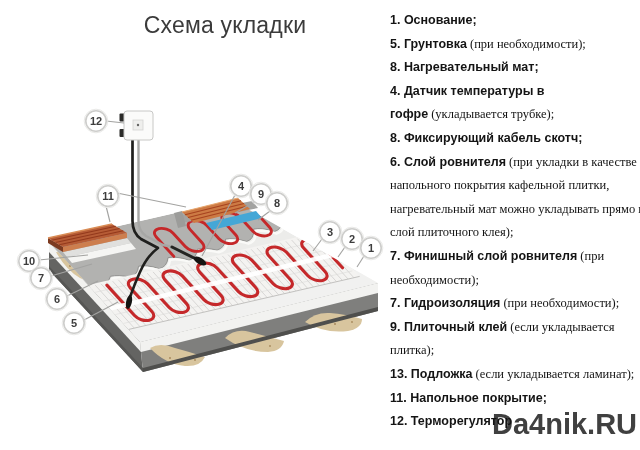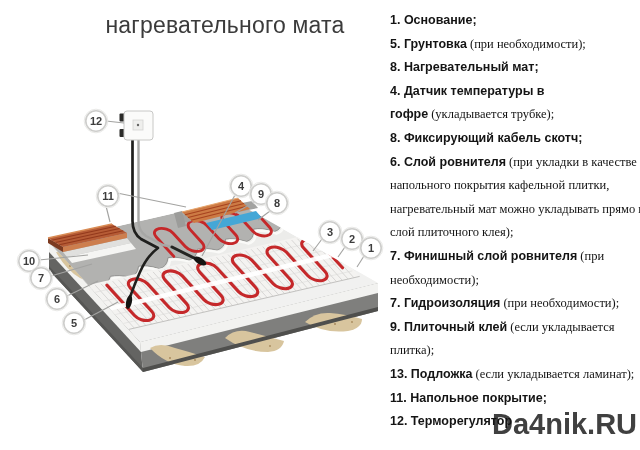--- a/index.html
+++ b/index.html
@@ -26,21 +26,21 @@
   svg{position:absolute;left:0;top:80px;}
   .co circle.main{fill:#ffffff;stroke:#cdcdcb;stroke-width:1.6;}
   .co circle.halo{fill:none;stroke:#e9e9e7;stroke-width:1;}
   .co text{font-family:"Liberation Sans",sans-serif;font-size:11px;font-weight:700;fill:#3d3d3d;text-anchor:middle;}
   .leader{stroke:#a3a3a1;stroke-width:1.1;fill:none;}
 </style>
 </head>
 <body>
 
 <div class="title">
-  <span style="display:block">нагревательного мата</span>
+  <span style="display:block">Схема укладки</span>
 </div>
 
 <div class="legend">
   <p class="li"><b class="nm">1. Основание;</b><span class="nt"></span></p>
   <p class="li"><b class="nm">5. Грунтовка</b><span class="nt">(при необходимости);</span></p>
   <p class="li"><b class="nm">8. Нагревательный мат;</b><span class="nt"></span></p>
   <p class="li"><b class="nm">4. Датчик температуры в гофре</b><span class="nt">(укладывается трубке);</span></p>
   <p class="li"><b class="nm">8. Фиксирующий кабель скотч;</b><span class="nt"></span></p>
   <p class="li"><b class="nm">6. Слой ровнителя</b><span class="nt">(при укладки в качестве напольного покрытия кафельной плитки, нагревательный мат можно укладывать прямо в слой плиточного клея);</span></p>
   <p class="li"><b class="nm">7. Финишный слой ровнителя</b><span class="nt">(при необходи­мости);</span></p>

